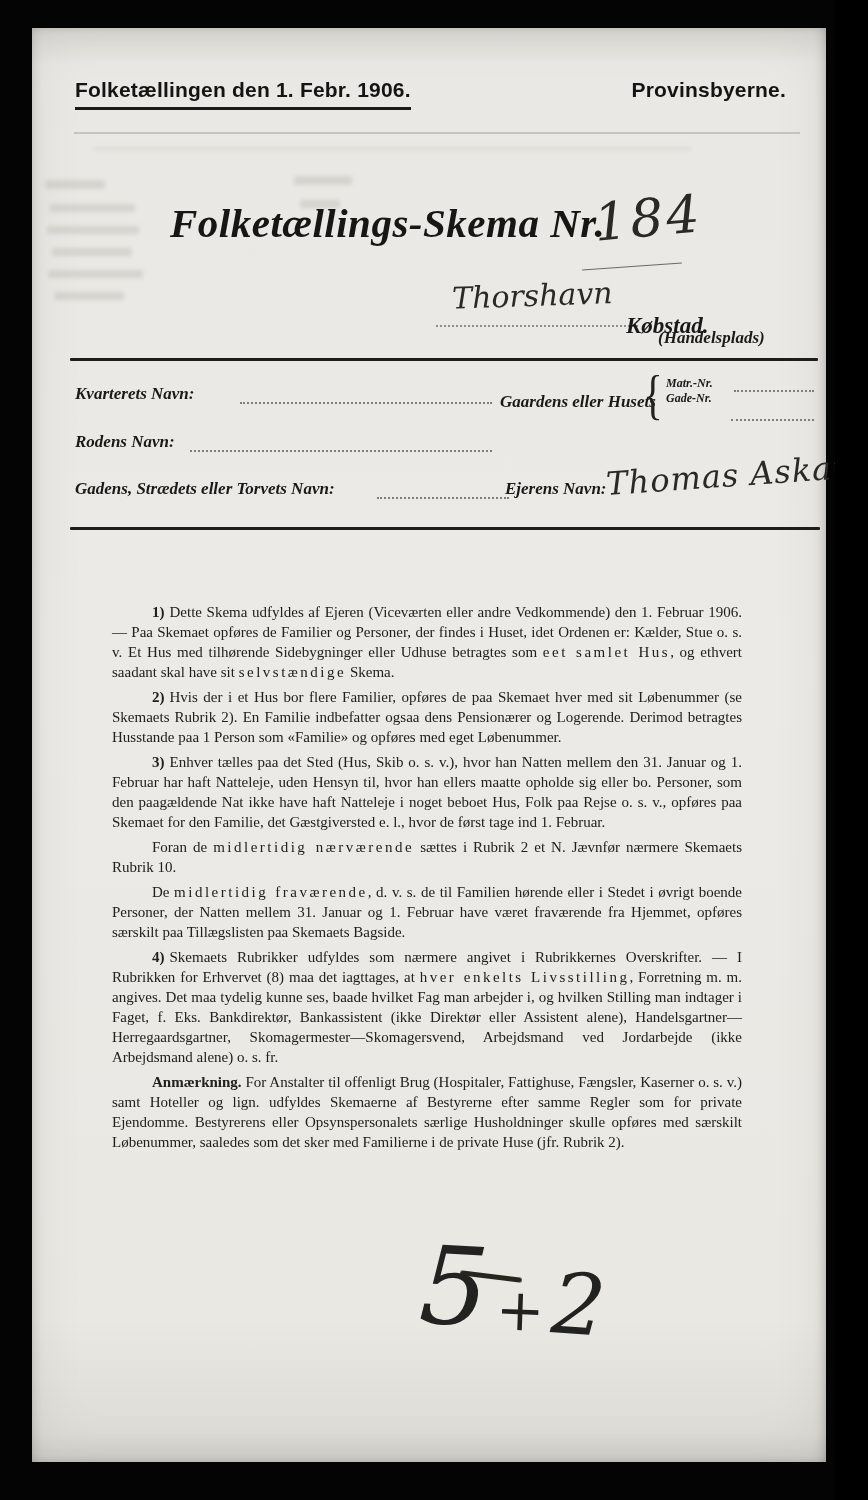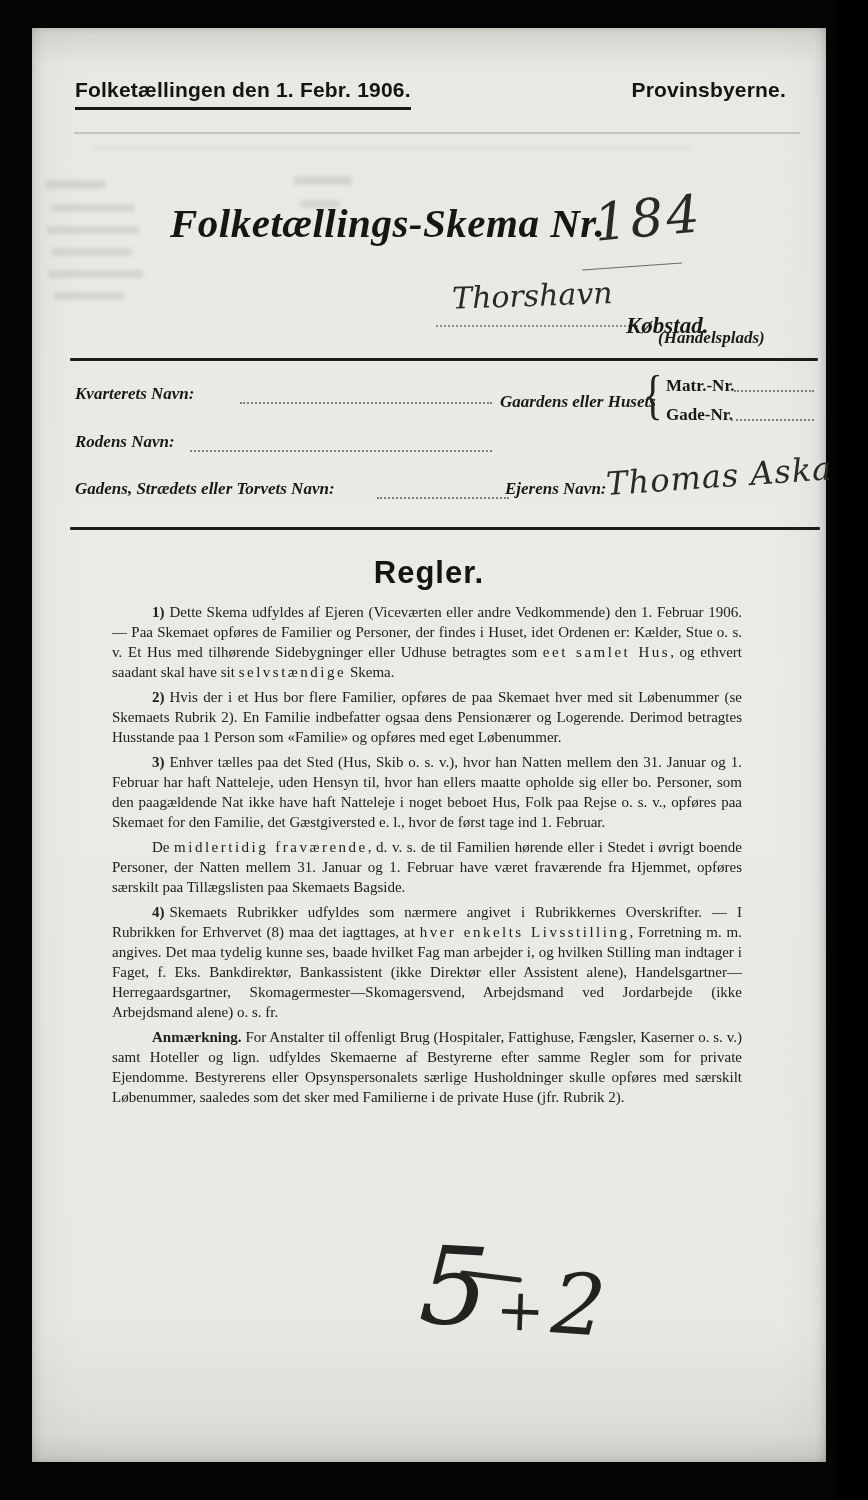--- a/index.html
+++ b/index.html
@@ -27,28 +27,28 @@
   .sub-place{left:420px;top:250px;font-size:30px;transform:rotate(-2deg);}
   .sub-suffix{left:594px;top:268px;margin-top:17px;}
   .sub-note{left:626px;top:300px;font-style:italic;font-weight:700;font-size:17px;}
   .dotted{position:absolute;height:1px;border-bottom:2px dotted #807f77;}
   .dot-place{left:404px;top:296px;width:202px;border-bottom-color:#8f8e86;}
   .rule-line{position:absolute;height:3px;background:#1d1d1b;border-radius:1px;}
   .divider1{left:38px;top:330px;width:748px;}
   .divider2{left:38px;top:499px;width:750px;}
   
   .flabel{position:absolute;font-style:italic;font-weight:700;font-size:17px;color:#191917;text-align:right;}
-  .flabel-sm{position:absolute;font-weight:700;font-size:17px;color:#191917;}
+  .flabel-sm{position:absolute;font-style:italic;font-weight:700;font-size:12px;color:#191917;}
   .lbl-kvarterets{left:43px;top:356px;}
   .dot-kvarterets{left:208px;top:373px;width:252px;}
   .lbl-gaardens{left:468px;top:364px;}
   .brace{left:608px;top:336px;font-size:54px;font-weight:400;color:#22221f;transform:scaleX(.75);}
   .lbl-matr{left:634px;top:348px;}
   .dot-matr{left:702px;top:361px;width:80px;}
-  .lbl-gade{left:634px;top:377px;}
+  .lbl-gade{left:634px;top:363px;}
   .dot-gade{left:699px;top:390px;width:83px;}
   .lbl-rodens{left:43px;top:404px;}
   .dot-rodens{left:158px;top:421px;width:302px;}
   .lbl-gadens{left:43px;top:451px;}
   .dot-gadens{left:345px;top:468px;width:132px;}
   .lbl-ejerens{left:473px;top:451px;}
   .hand-ejerens{left:574px;top:428px;font-size:32px;transform:rotate(-4deg);letter-spacing:1px;white-space:nowrap;}
   
   .regler{left:0;right:0;top:527px;text-align:center;font-family:"Liberation Sans",sans-serif;font-weight:700;font-size:31px;letter-spacing:1px;color:#141412;}
   .rules{left:80px;top:574px;width:634px;font-size:15px;line-height:20px;text-align:justify;color:#20201d;}
@@ -108,29 +108,29 @@
     <div class="flabel lbl-rodens">Rodens Navn:</div>
     <div class="dotted dot-rodens"></div>
 
     <div class="flabel lbl-gadens">Gadens, Strædets eller Torvets Navn:</div>
     <div class="dotted dot-gadens"></div>
     <div class="flabel lbl-ejerens">Ejerens Navn:</div>
     <div class="hand hand-ejerens abs">Thomas Askam</div>
 
     <div class="rule-line divider2"></div>
 
-    <div class="regler abs">Regler.</div>
 
     <div class="rules abs">
       <p><span class="num">1)</span><span>Dette Skema udfyldes af Ejeren (Viceværten eller andre Vedkommende) den 1. Februar 1906. — Paa Skemaet opføres de Familier og Personer, der findes i Huset, idet Ordenen er: Kælder, Stue o. s. v. Et Hus med tilhørende Sidebygninger eller Udhuse betragtes som </span><span class="sp">eet samlet Hus</span><span>, og ethvert saadant skal have sit </span><span class="sp">selvstændige</span><span> Skema.</span></p>
 
       <p><span class="num">2)</span><span>Hvis der i et Hus bor flere Familier, opføres de paa Skemaet hver med sit Løbenummer (se Skemaets Rubrik 2). En Familie indbefatter ogsaa dens Pensionærer og Logerende. Derimod betragtes Husstande paa 1 Person som «Familie» og opføres med eget Løbenummer.</span></p>
 
       <p><span class="num">3)</span><span>Enhver tælles paa det Sted (Hus, Skib o. s. v.), hvor han Natten mellem den 31. Januar og 1. Februar har haft Natteleje, uden Hensyn til, hvor han ellers maatte opholde sig eller bo. Personer, som den paagældende Nat ikke have haft Natteleje i noget beboet Hus, Folk paa Rejse o. s. v., opføres paa Skemaet for den Familie, det Gæstgiversted e. l., hvor de først tage ind 1. Februar.</span></p>
 
+      <p class="sub-para"><span>Foran de </span><span class="sp">midlertidig nærværende</span><span> sættes i Rubrik 2 et N.  Jævnfør nærmere Skemaets Rubrik 10.</span></p>
 
       <p class="sub-para"><span>De </span><span class="sp">midlertidig fraværende</span><span>, d. v. s. de til Familien hørende eller i Stedet i øvrigt boende Personer, der Natten mellem 31. Januar og 1. Februar have været fraværende fra Hjemmet, opføres særskilt paa Tillægslisten paa Skemaets Bagside.</span></p>
 
       <p><span class="num">4)</span><span>Skemaets Rubrikker udfyldes som nærmere angivet i Rubrikkernes Overskrifter. — I Rubrikken for Erhvervet (8) maa det iagttages, at </span><span class="sp">hver enkelts Livsstilling</span><span>, Forretning m. m. angives.  Det maa tydelig kunne ses, baade hvilket Fag man arbejder i, og hvilken Stilling man indtager i Faget, f. Eks. Bankdirektør, Bankassistent (ikke Direktør eller Assistent alene), Handelsgartner—Herregaardsgartner, Skomagermester—Skomagersvend, Arbejdsmand ved Jordarbejde (ikke Arbejdsmand alene) o. s. fr.</span></p>
 
 
       <p><span class="anm-label">Anmærkning.</span><span>  For Anstalter til offenligt Brug (Hospitaler, Fattighuse, Fængsler, Kaserner o. s. v.) samt Hoteller og lign. udfyldes Skemaerne af Bestyrerne efter samme Regler som for private Ejendomme. Bestyrerens eller Opsynspersonalets særlige Husholdninger skulle opføres med særskilt Løbenummer, saaledes som det sker med Familierne i de private Huse (jfr. Rubrik 2).</span></p>
     </div>
 
     <div class="tally tally-five abs">5</div>

